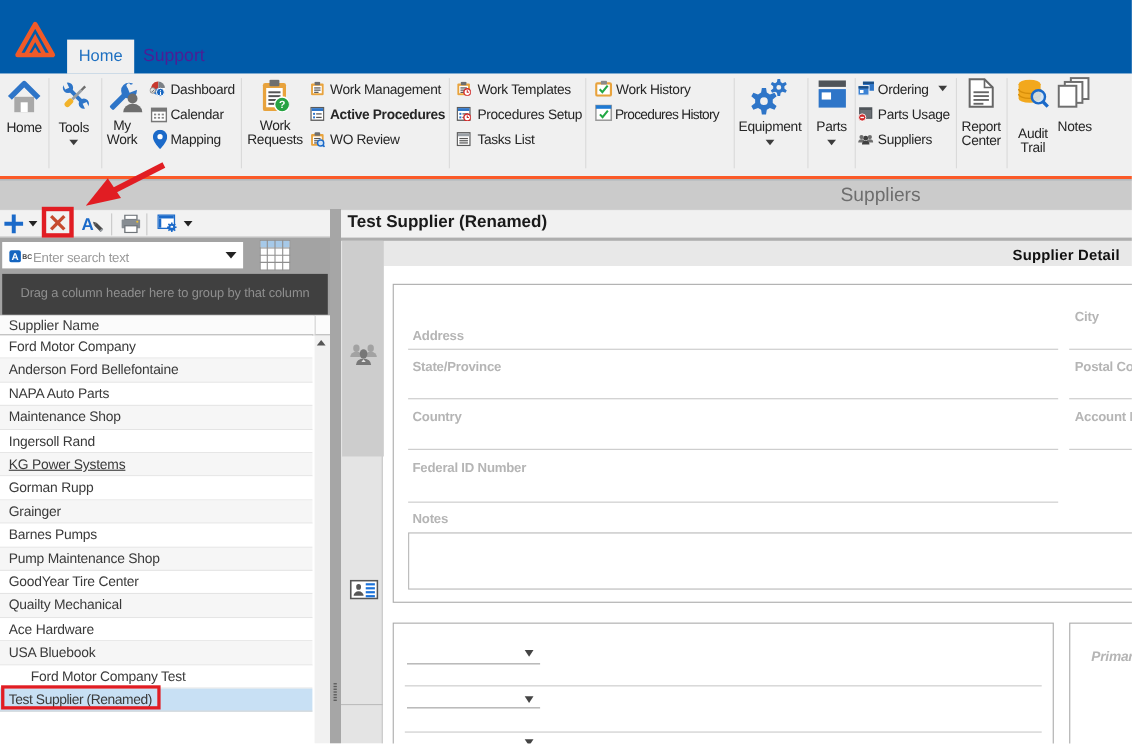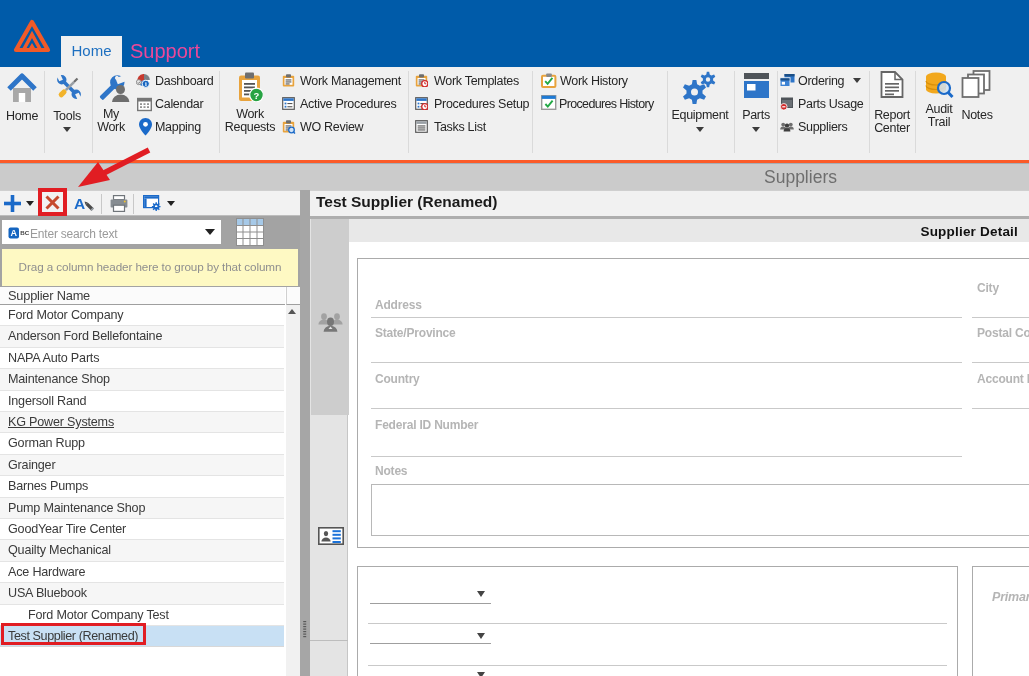--- a/index.html
+++ b/index.html
@@ -3,21 +3,21 @@
 <meta charset="utf-8">
 <style>
 * { margin:0; padding:0; box-sizing:border-box; }
 html,body { font-family:"Liberation Sans",sans-serif; }
 #app { position:relative; width:1029px; height:676px; overflow:hidden; background:#fff; }
 .abs { position:absolute; }
 
 
 #topbar { left:0; top:0; width:1029px; height:67px; background:#005ba9; }
 #tabhome { left:61px; top:36px; width:61px; height:31px; background:#f0f0f0; color:#1d6fc0; font-size:15px; text-align:center; line-height:30px; }
-#tabsupport { left:130px; top:36px; width:61px; height:31px; color:#ec4899; font-size:20px; text-align:left; line-height:30px; }
+#tabsupport { left:130px; top:36px; width:61px; height:31px; color:#4c1d95; font-size:16px; text-align:left; line-height:30px; }
 
 
 #ribbon { left:0; top:67px; width:1029px; height:93px; background:#f0f0f0; }
 .vsep { position:absolute; top:4px; width:1px; height:82px; background:#dadada; }
 .biglabel { position:absolute; font-size:12.5px; color:#262626; text-align:center; letter-spacing:-0.3px; line-height:13px;}
 .rowlabel { position:absolute; font-size:12.5px; color:#262626; white-space:nowrap; letter-spacing:-0.3px; }
 .ddarrow { position:absolute; width:0; height:0; border-left:4.5px solid transparent; border-right:4.5px solid transparent; border-top:5px solid #3c3c3c; }
 
 
 #orangeline { left:0; top:160px; width:1029px; height:3px; background:#fb5a28; }
@@ -27,21 +27,21 @@
 
 #ltoolbar { left:0; top:190px; width:300px; height:26px; background:#f2f2f2; border-top:1px solid #cfcfcf; border-bottom:1px solid #bdbdbd; }
 .tsep { position:absolute; top:3px; width:1px; height:20px; background:#c8c8c8; }
 
 
 #searcharea { left:0; top:216px; width:300px; height:71px; background:#a3a3a3; }
 #searchbox { left:2px; top:220px; width:219px; height:24px; background:#ffffff; }
 #searchph { left:30px; top:227px; font-size:12px; color:#9a9a9a; letter-spacing:-0.2px; }
 
 
-#dragbar { left:2px; top:249px; width:296px; height:37px; background:#fef9c3; }
+#dragbar { left:2px; top:249px; width:296px; height:37px; background:#404040; }
 #dragbar span { position:absolute; left:0; width:296px; top:11px; text-align:center; font-size:11.7px; color:#8f8f8f; letter-spacing:-0.1px; }
 
 
 #grid { left:0; top:287px; width:300px; height:389px; background:#ffffff; }
 #gridhead { position:absolute; left:0; top:0px; width:285px; height:17.5px; background:#fbfbfb; border-bottom:1px solid #9f9f9f; font-size:12.8px; color:#3c3c3c; padding-left:8px; line-height:17px; letter-spacing:-0.2px;}
 #gridhead2 { position:absolute; left:286px; top:0px; width:14px; height:17.5px; background:#fbfbfb; border-bottom:1px solid #9f9f9f; border-left:1px solid #d0d0d0;}
 .row { position:absolute; left:0; width:284px; height:21.4px; border-bottom:1px solid #e4e4e4; font-size:12.6px; color:#3a3a3a; padding-left:8px; line-height:20px; background:#fff; letter-spacing:-0.2px; white-space:nowrap;}
 .rowalt { background:#f6f6f6; }
 .rowsel { background:#c8e0f4; border-bottom:1px solid #d8d8d8; letter-spacing:-0.4px;}
 
@@ -180,21 +180,21 @@
     <svg class="abs" style="left:282px;top:30px" width="13" height="13" viewBox="0 0 13 13">
         <rect x="0.7" y="0.7" width="11.6" height="11.6" fill="#fff" stroke="#5a5a5a" stroke-width="1.2"></rect>
         <rect x="1.3" y="1.3" width="10.4" height="2.6" fill="#2e75c8"></rect>
         <g>
           <rect x="2.6" y="5.6" width="1.8" height="1.8" fill="#2e75c8"></rect>
           <rect x="5.4" y="6" width="5" height="1.1" fill="#555"></rect>
           <rect x="2.6" y="8.8" width="1.8" height="1.8" fill="#2e75c8"></rect>
           <rect x="5.4" y="9.2" width="5" height="1.1" fill="#555"></rect>
         </g>
       </svg>
-    <div class="rowlabel" style="left:300px;top:30px;">Active Procedures</div>
+    <div class="rowlabel" style="left:300px;top:30px;font-weight:bold;">Active Procedures</div>
     <svg class="abs" style="left:282px;top:53px" width="14" height="14" viewBox="0 0 14 14">
         <rect x="0.8" y="1.8" width="11.4" height="10.8" rx="1" fill="#e8a33d"></rect>
         <rect x="4" y="0.3" width="5" height="3.2" rx="0.8" fill="#6e6e6e"></rect>
         <rect x="2.5" y="4" width="8" height="6.8" fill="#fff"></rect>
         <g fill="#555">
           <rect x="3.6" y="5.4" width="5.8" height="1.1"></rect>
           <rect x="3.6" y="7.4" width="5.8" height="1.1"></rect>
           <rect x="3.6" y="9.4" width="4" height="1.1"></rect>
         </g>
         <circle cx="9.5" cy="10" r="2.8" fill="#cfe3f7" stroke="#1b6ac9" stroke-width="1.3"></circle>
@@ -309,21 +309,21 @@
       </svg>
     <div class="biglabel" style="left:852px;top:42px;width:80px;">Report<br>Center</div>
     <div class="vsep" style="left:915px;"></div>
     <svg class="abs" style="left:925px;top:5px" width="29" height="27" viewBox="0 0 29 27">
         <ellipse cx="11" cy="4.5" rx="10" ry="4" fill="#f2a81d"></ellipse>
         <path d="M1 4.5 V17.5 a10 4 0 0 0 20 0 V4.5" fill="#f2a81d"></path>
         <path d="M1 9 a10 4 0 0 0 20 0 M1 13.5 a10 4 0 0 0 20 0" fill="none" stroke="#d88f0a" stroke-width="1.2"></path>
         <circle cx="19" cy="16" r="6" fill="#cfe3f7" fill-opacity="0.85" stroke="#1b6ac9" stroke-width="2.2"></circle>
         <line x1="23.2" y1="20.5" x2="27.5" y2="25" stroke="#1b6ac9" stroke-width="3"></line>
       </svg>
-    <div class="biglabel" style="left:899px;top:36px;width:80px;text-align:center;">Audit<br>Trail</div>
+    <div class="biglabel" style="left:899px;top:48px;width:80px;text-align:center;">Audit<br>Trail</div>
     <svg class="abs" style="left:961px;top:3px" width="31" height="29" viewBox="0 0 31 29">
         <g fill="#fff" stroke="#6e6e6e" stroke-width="1.8">
           <rect x="12.5" y="1" width="16" height="19"></rect>
           <rect x="7" y="4.5" width="16" height="19"></rect>
           <rect x="1.5" y="8" width="16" height="19"></rect>
         </g>
       </svg>
     <div class="biglabel" style="left:937px;top:42px;width:80px;">Notes</div>
   </div>
 

